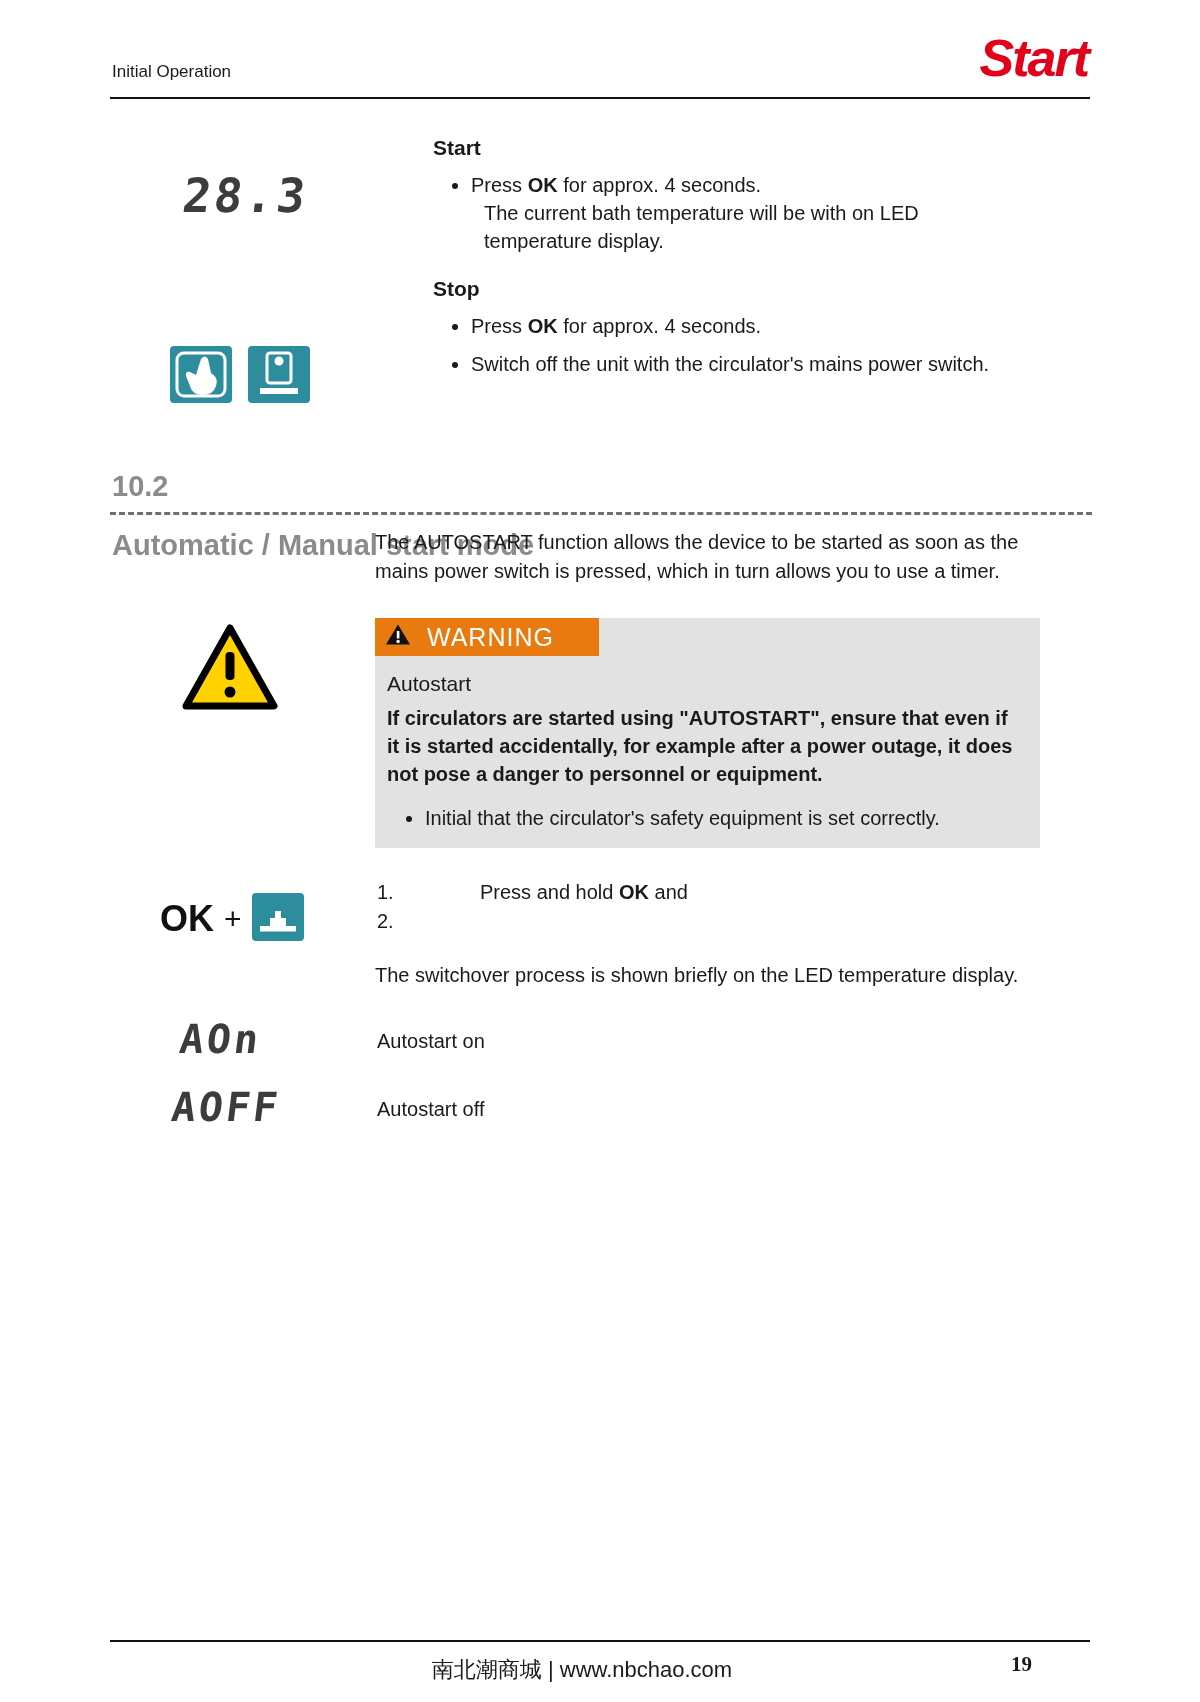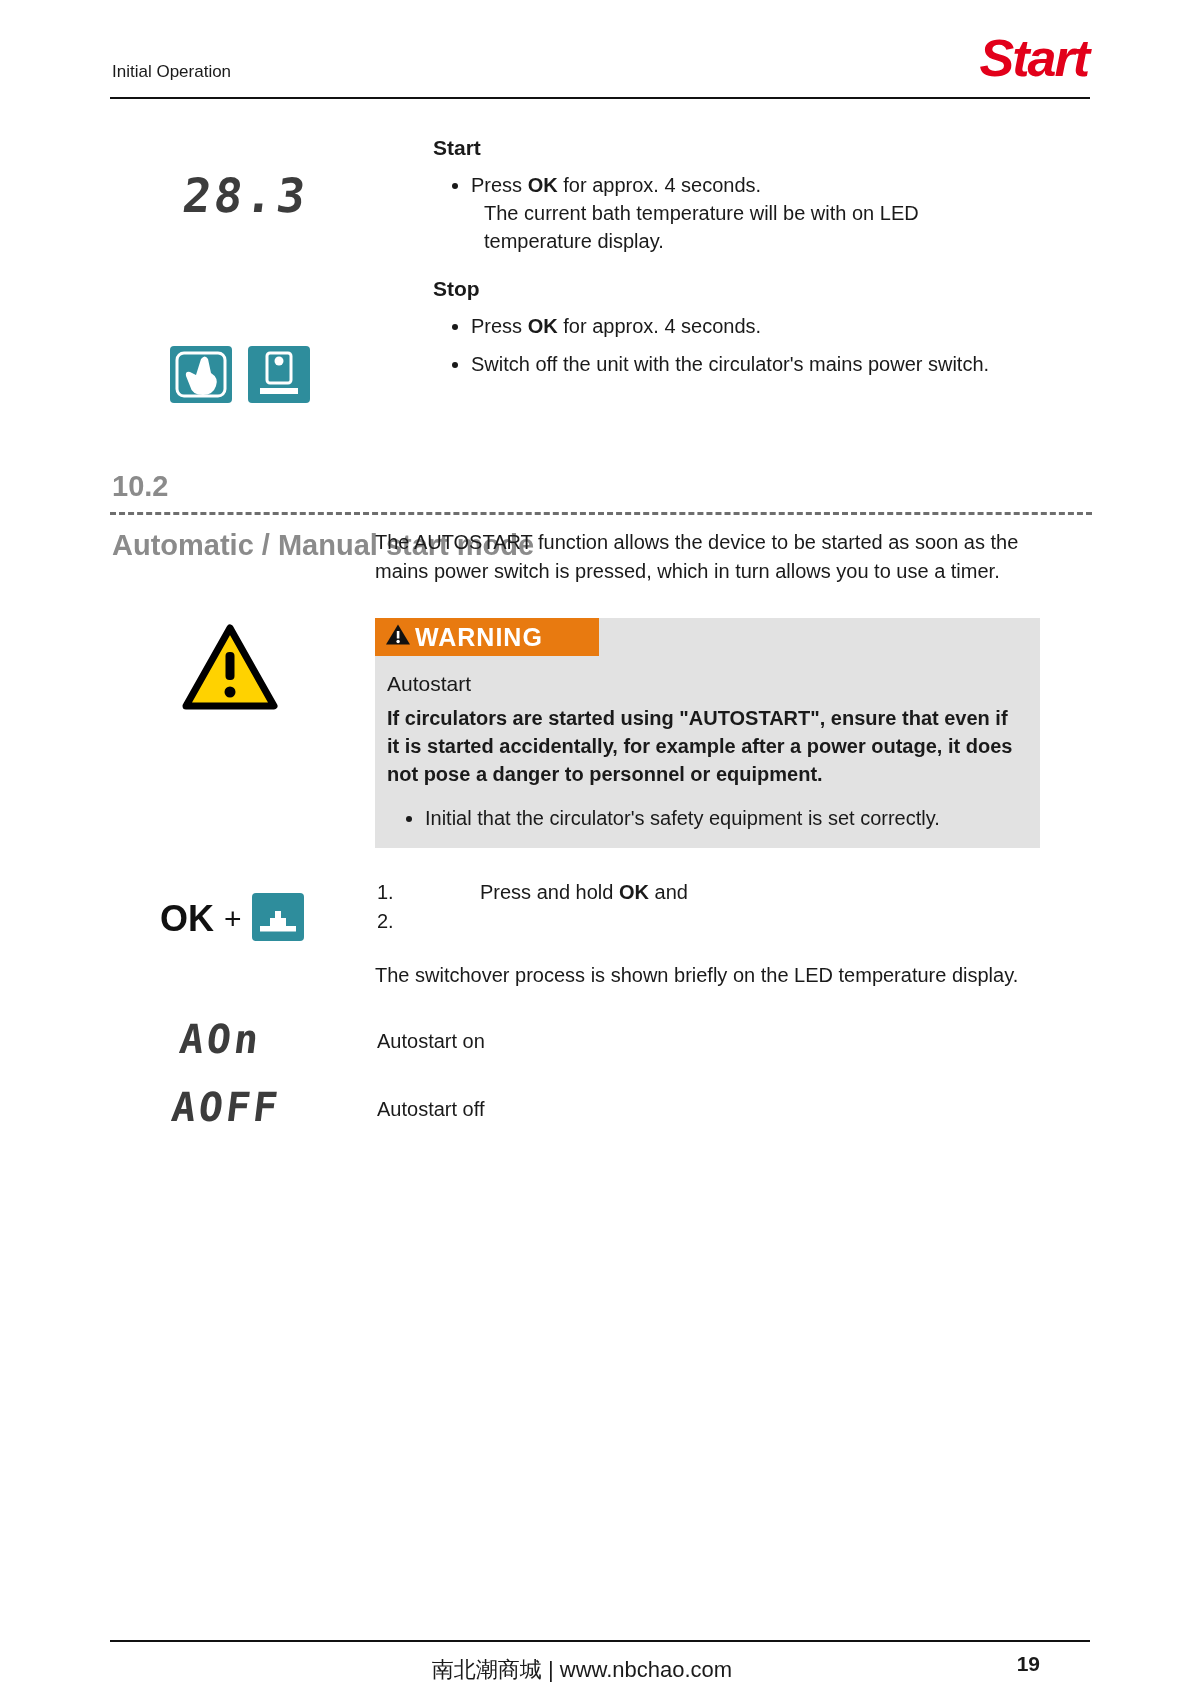--- a/index.html
+++ b/index.html
@@ -81,22 +81,22 @@
   }
 
   
   .warn-triangle { position: absolute; left: 180px; top: 620px; }
   .warning-box {
     position: absolute; left: 375px; top: 618px; width: 665px;
     background: #e2e2e2; padding-bottom: 16px;
   }
   .warning-banner {
     width: 224px; height: 38px; background: #e87a10;
-    display: flex; align-items: center; gap: 4px; padding-left: 10px;
-    color: #ffffff; font-weight: bold; font-size: 25px; letter-spacing: 1px;
+    display: flex; align-items: center; gap: 16px; padding-left: 10px;
+    color: #ffffff; font-weight: normal; font-size: 25px; letter-spacing: 1px;
   }
   .warning-title { font-size: 21px; font-weight: normal; margin: 16px 14px 8px 12px; }
   .warning-body  { font-size: 20px; line-height: 28px; margin: 0 18px 0 12px; font-weight: bold; }
   .warn-ul { margin: 16px 0 0 12px; }
   .warn-ul li { margin-bottom: 0; }
 
   
   .steps { position: absolute; left: 377px; top: 878px; width: 660px; font-size: 20px; line-height: 29px; }
   .step { display: flex; }
   .step-num { flex: 0 0 103px; }
@@ -109,22 +109,22 @@
   
   .footer-rule {
     position: absolute; left: 110px; top: 1640px; width: 980px;
     border-top: 2px solid #111;
   }
   .footer-site {
     position: absolute; left: 0; top: 1655px; width: 1164px;
     text-align: center; font-size: 22px; color: #1a1a1a;
   }
   .page-number {
-    position: absolute; right: 160px; top: 1652px;
-    font-size: 21px; font-weight: bold;
+    position: absolute; right: 168px; top: 1652px;
+    font-size: 21px; font-weight: bold; font-family: Liberation Serif, serif;
   }
 
   b { font-weight: bold; }
 </style>
 </head>
 <body>
 
 <div class="page">
 
   <div class="header-left">Initial Operation</div>

